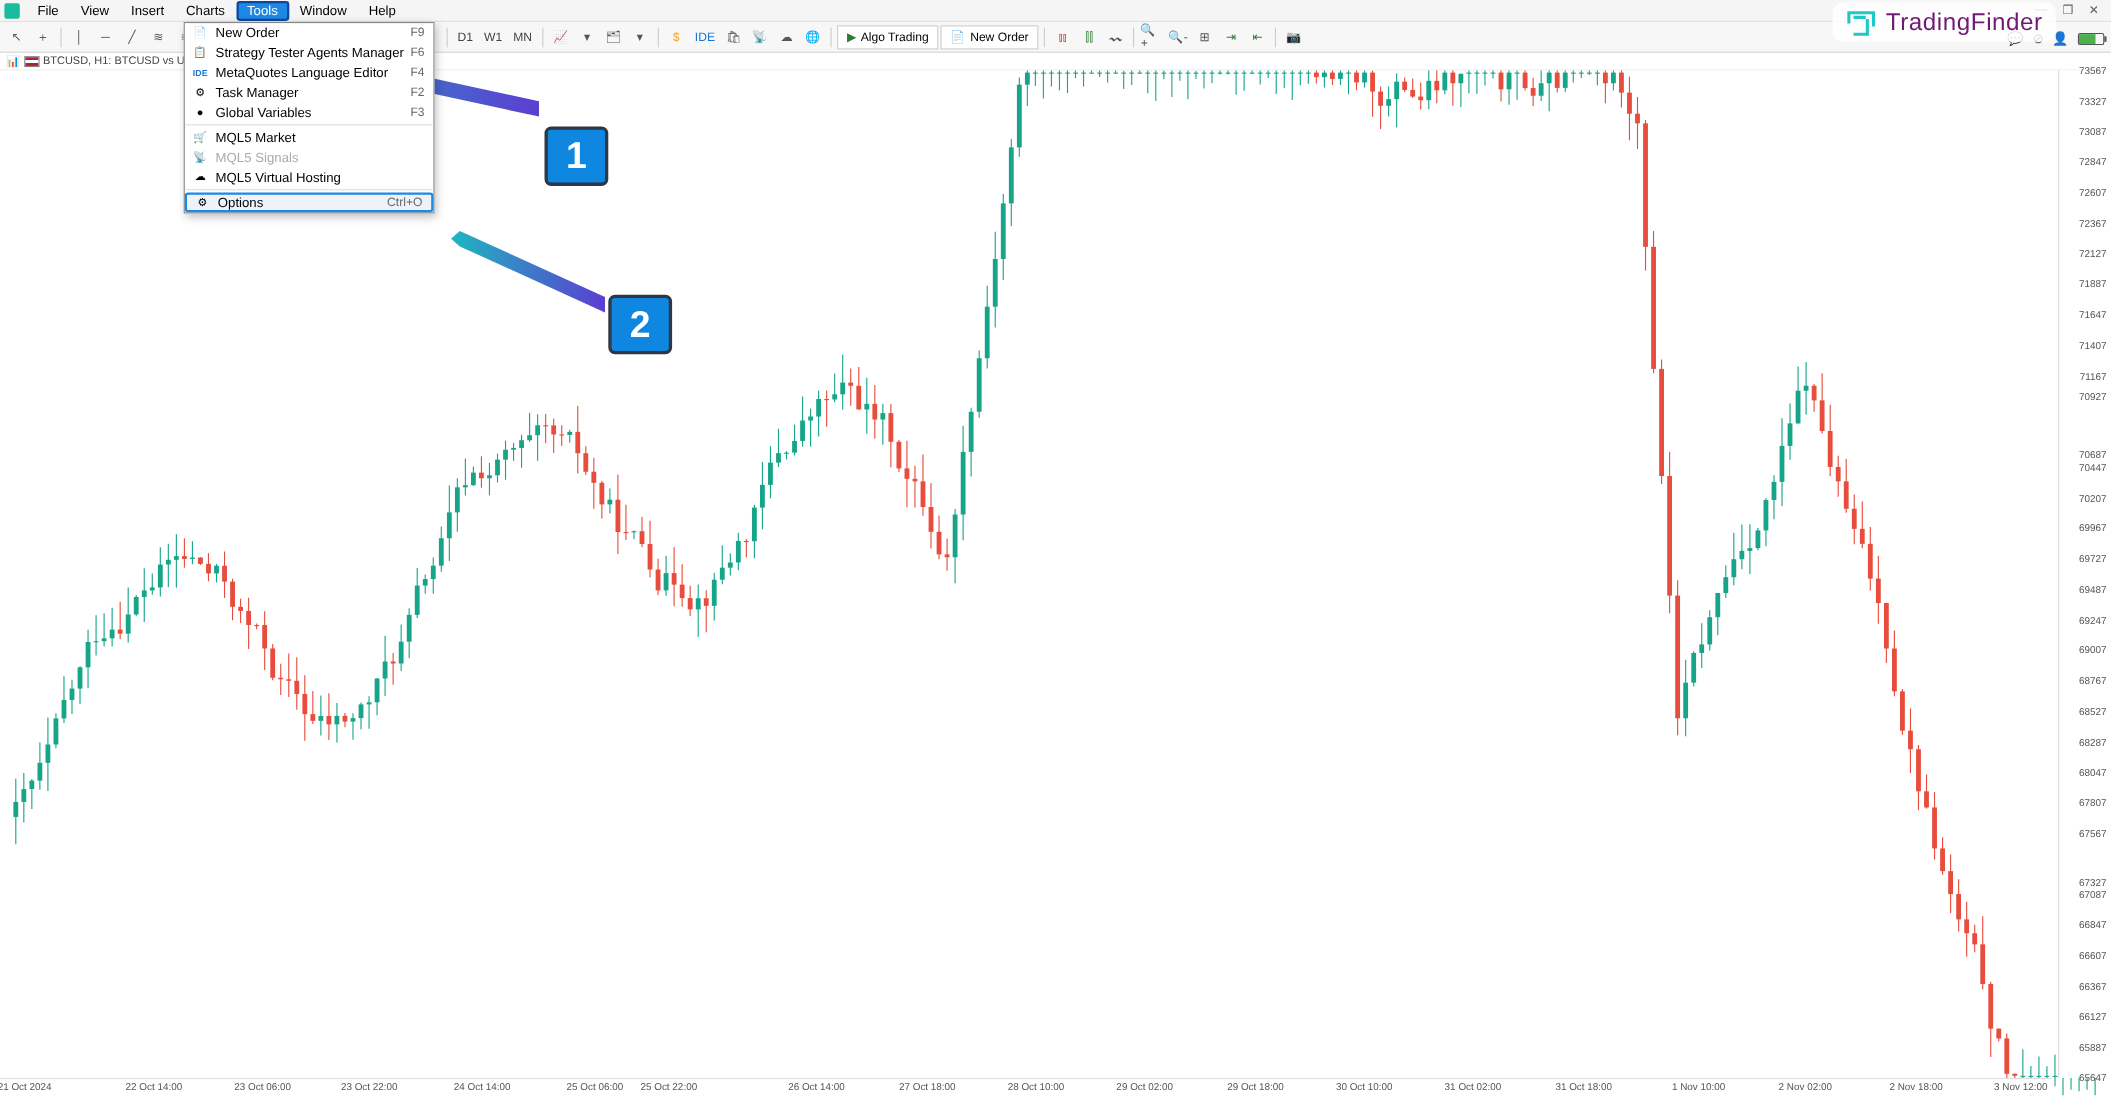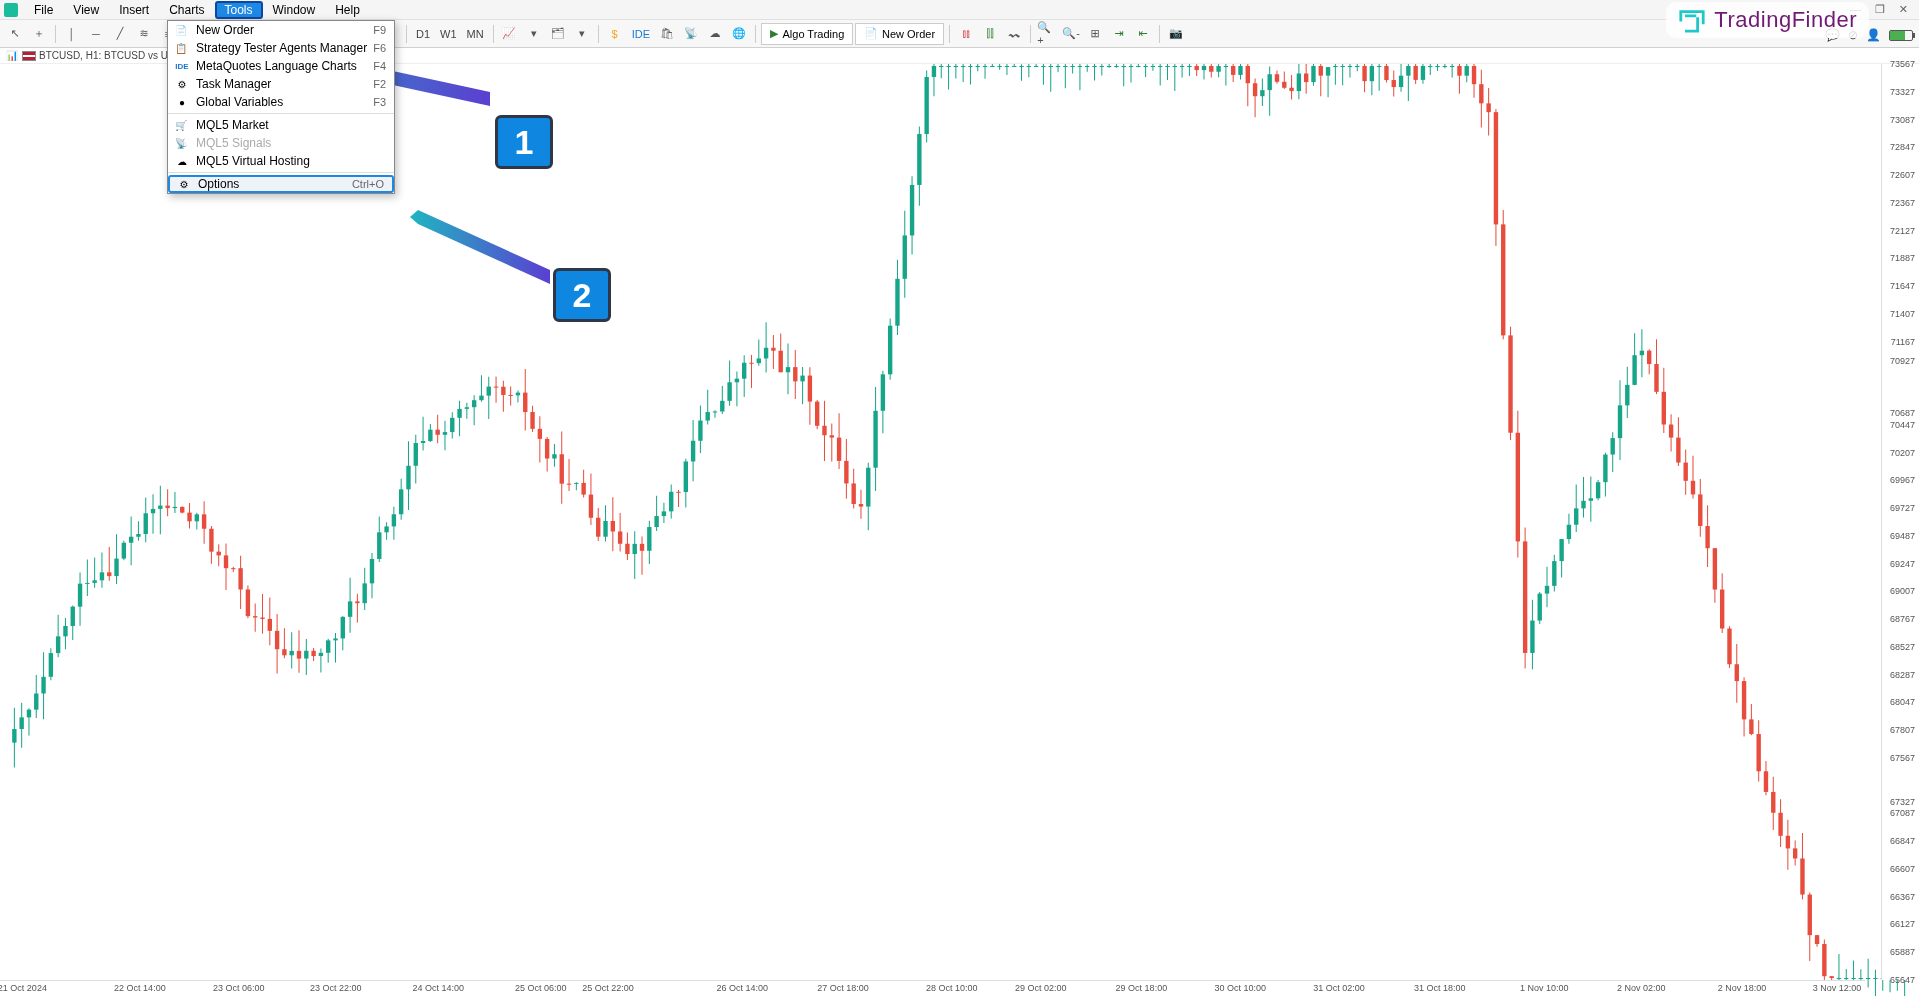--- a/index.html
+++ b/index.html
@@ -33,21 +33,21 @@
   .dd-item.highlight { border: 2px solid #1e88e5; border-radius: 3px; background: #eef3fa; }
   .dd-item.disabled { color: #aaa; }
   .dd-icon { width: 16px; height: 14px; display: inline-flex; align-items: center; justify-content: center; margin-right: 6px; font-size: 10px; }
   .dd-label { flex: 1; }
   .dd-shortcut { color: #666; font-size: 11px; }
   .dd-sep { height: 1px; background: #ddd; margin: 2px 0; }
 
   
   .chart-wrap { position: absolute; top: 64px; left: 0; right: 0; bottom: 0; }
   .chart-svg { width: 100%; height: 100%; }
-  .y-scale { position: absolute; top: 0; right: 0; width: 38px; background: #fff; border-left: 1px solid #ddd; font-size: 9px; color: #555; }
+  .y-scale { position: absolute; top: 0; right: 0; width: 48px; background: #fff; border-left: 1px solid #ddd; font-size: 9px; color: #555; }
   .y-tick { position: absolute; right: 4px; transform: translateY(-50%); }
   .x-scale { position: absolute; bottom: 0; left: 0; right: 54px; height: 16px; background: #fff; border-top: 1px solid #ddd; font-size: 9px; color: #555; padding-left: 12px; }
   .x-tick { position: absolute; transform: translateX(-50%); top: 2px; white-space: nowrap; }
 
   
   .anno-box { position: absolute; width: 58px; height: 54px; background: #0f87e0; border: 3px solid #2d3748; border-radius: 6px; color: #fff; font-size: 34px; font-weight: 700; display: flex; align-items: center; justify-content: center; z-index: 50; }
   .arrow-svg { position: absolute; z-index: 45; }
 
   
   .branding { position: absolute; top: 2px; right: 50px; display: flex; align-items: center; gap: 8px; z-index: 200; background: rgba(255,255,255,0.8); padding: 4px 12px; border-radius: 10px; }
@@ -140,21 +140,21 @@
       <span class="dd-label">New Order</span>
       <span class="dd-shortcut">F9</span>
     </div>
     <div class="dd-item">
       <span class="dd-icon">📋</span>
       <span class="dd-label">Strategy Tester Agents Manager</span>
       <span class="dd-shortcut">F6</span>
     </div>
     <div class="dd-item">
       <span class="dd-icon" style="color: rgb(25, 118, 210); font-size: 8px; font-weight: 700;">IDE</span>
-      <span class="dd-label">MetaQuotes Language Charts</span>
+      <span class="dd-label">MetaQuotes Language Editor</span>
       <span class="dd-shortcut">F4</span>
     </div>
     <div class="dd-item">
       <span class="dd-icon">⚙</span>
       <span class="dd-label">Task Manager</span>
       <span class="dd-shortcut">F2</span>
     </div>
     <div class="dd-item">
       <span class="dd-icon">●</span>
       <span class="dd-label">Global Variables</span>
@@ -746,21 +746,21 @@
   <div class="x-scale" id="x-scale">
       <div class="x-tick" style="left: 22.38px;">21 Oct 2024</div>
       <div class="x-tick" style="left: 139.875px;">22 Oct 14:00</div>
       <div class="x-tick" style="left: 238.72px;">23 Oct 06:00</div>
       <div class="x-tick" style="left: 335.7px;">23 Oct 22:00</div>
       <div class="x-tick" style="left: 438.275px;">24 Oct 14:00</div>
       <div class="x-tick" style="left: 540.85px;">25 Oct 06:00</div>
       <div class="x-tick" style="left: 608px;">25 Oct 22:00</div>
       <div class="x-tick" style="left: 742.27px;">26 Oct 14:00</div>
       <div class="x-tick" style="left: 842.98px;">27 Oct 18:00</div>
-      <div class="x-tick" style="left: 941.825px; margin-left: 10px;">28 Oct 10:00</div>
+      <div class="x-tick" style="left: 941.825px;">28 Oct 10:00</div>
       <div class="x-tick" style="left: 1040.67px;">29 Oct 02:00</div>
       <div class="x-tick" style="left: 1141.38px;">29 Oct 18:00</div>
       <div class="x-tick" style="left: 1240.22px;">30 Oct 10:00</div>
       <div class="x-tick" style="left: 1339.07px;">31 Oct 02:00</div>
       <div class="x-tick" style="left: 1439.78px;">31 Oct 18:00</div>
       <div class="x-tick" style="left: 1544.22px;">1 Nov 10:00</div>
       <div class="x-tick" style="left: 1641.2px;">2 Nov 02:00</div>
       <div class="x-tick" style="left: 1741.91px;">2 Nov 18:00</div>
       <div class="x-tick" style="left: 1837.02px;">3 Nov 12:00</div>
     </div>

